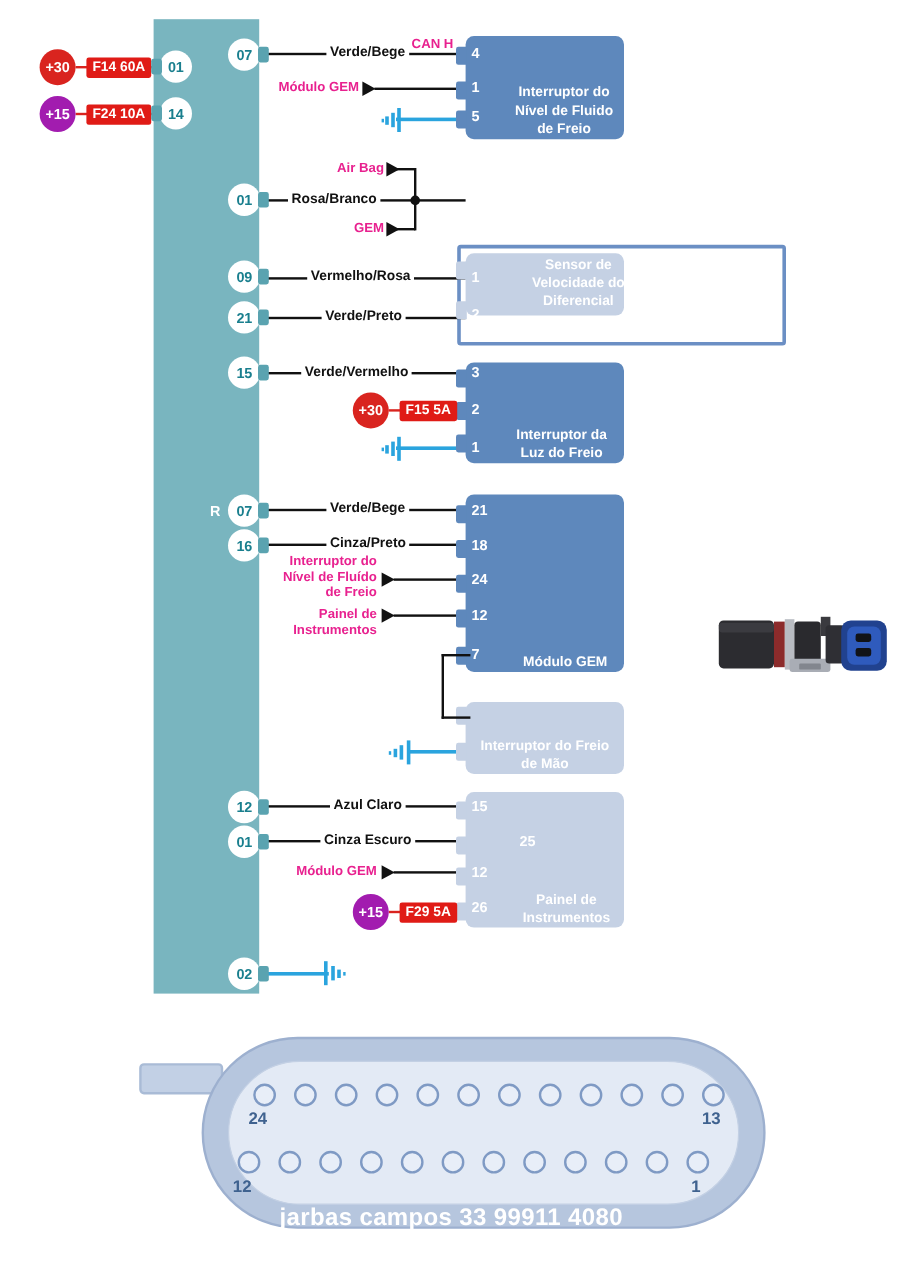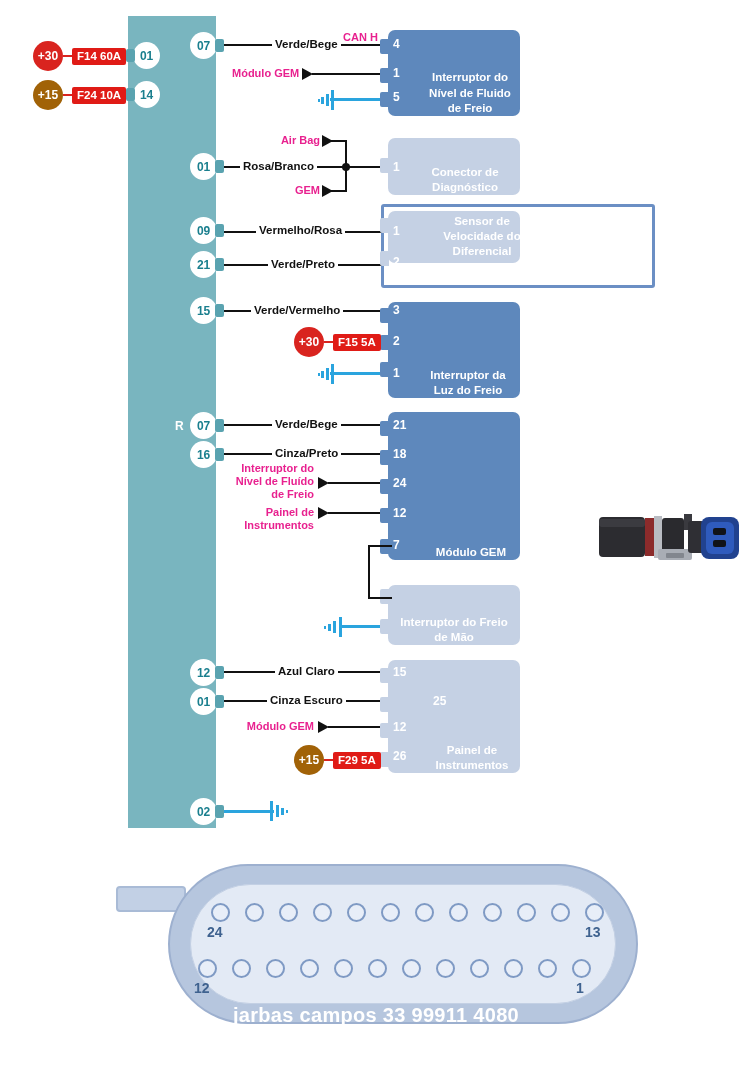--- a/index.html
+++ b/index.html
@@ -140,21 +140,21 @@
 
   
   .pwr{
     position:absolute;
     width:30px;height:30px;border-radius:50%;
     color:#ffffff;font-size:12px;font-weight:bold;
     display:flex;align-items:center;justify-content:center;
     z-index:6;
   }
   .pwr.p30{ background:#d9241f; }
-  .pwr.p15{ background:#a16207; }
+  .pwr.p15{ background:#a21caf; }
   .fuse{
     position:absolute;
     background:#e01b16;
     color:#ffffff;
     font-size:11.5px;font-weight:bold;
     padding:2px 5px;
     border-radius:2px;
     white-space:nowrap;
     z-index:6;
     line-height:13px;
@@ -328,24 +328,20 @@
   <div class="mlabel" style="left:232px;top:67px;width:66px;">Módulo GEM</div>
 
   <div class="wire cyan" style="left:330px;top:98px;width:58px;"></div>
   <div class="gnd" style="left:318px;top:90px;width:16px;height:20px;">
     <i style="left:13px;top:0;width:3px;height:20px;"></i>
     <i style="left:8px;top:4px;width:3px;height:12px;"></i>
     <i style="left:3px;top:7px;width:3px;height:7px;"></i>
     <i style="left:0px;top:9px;width:2px;height:3px;"></i>
   </div>
 
-  <div class="box light" style="left:388px;top:138px;width:132px;height:57px;">
-    <span class="term" style="top:20px;"></span>
-    <span class="lbl" style="padding-left:30px;">Conector de Diagnóstico</span>
-  </div>
   <div class="termnum" style="left:393px;top:160px;">1</div>
 
   <div class="wire" style="left:216px;top:166px;width:172px;"></div>
   <div class="wlabel" style="left:240px;top:160px;">Rosa/Branco</div>
   <div class="dot" style="left:342px;top:163px;"></div>
   <div class="wire v" style="left:345px;top:140px;height:52px;"></div>
   <div class="wire" style="left:330px;top:140px;width:16px;"></div>
   <div class="arrow" style="left:322px;top:135px;transform:scaleX(-1);"></div>
   <div class="mlabel" style="left:258px;top:134px;width:62px;">Air Bag</div>
   <div class="wire" style="left:330px;top:190px;width:16px;"></div>
@@ -376,21 +372,21 @@
     <rect x="110" y="13" width="28" height="32" rx="6" fill="#2f5bbd"></rect>
     <rect x="117" y="19" width="13" height="7" rx="2" fill="#111318"></rect>
     <rect x="117" y="31" width="13" height="7" rx="2" fill="#111318"></rect>
   </svg>
 
   <div class="wire" style="left:216px;top:231px;width:172px;"></div>
   <div class="wlabel" style="left:256px;top:224px;">Vermelho/Rosa</div>
   <div class="wire" style="left:216px;top:264px;width:172px;"></div>
   <div class="wlabel" style="left:268px;top:258px;">Verde/Preto</div>
 
-  <div class="box dark" style="left:388px;top:302px;width:132px;height:96px;">
+  <div class="box dark" style="left:388px;top:302px;width:132px;height:84px;">
     <span class="term" style="top:6px;"></span>
     <span class="term" style="top:33px;"></span>
     <span class="term" style="top:60px;"></span>
     <span class="lbl" style="padding-left:36px;">Interruptor da Luz do Freio</span>
   </div>
   <div class="termnum" style="left:393px;top:303px;">3</div>
   <div class="termnum" style="left:393px;top:334px;">2</div>
   <div class="termnum" style="left:393px;top:366px;">1</div>
 
   <div class="wire" style="left:216px;top:310px;width:172px;"></div>

